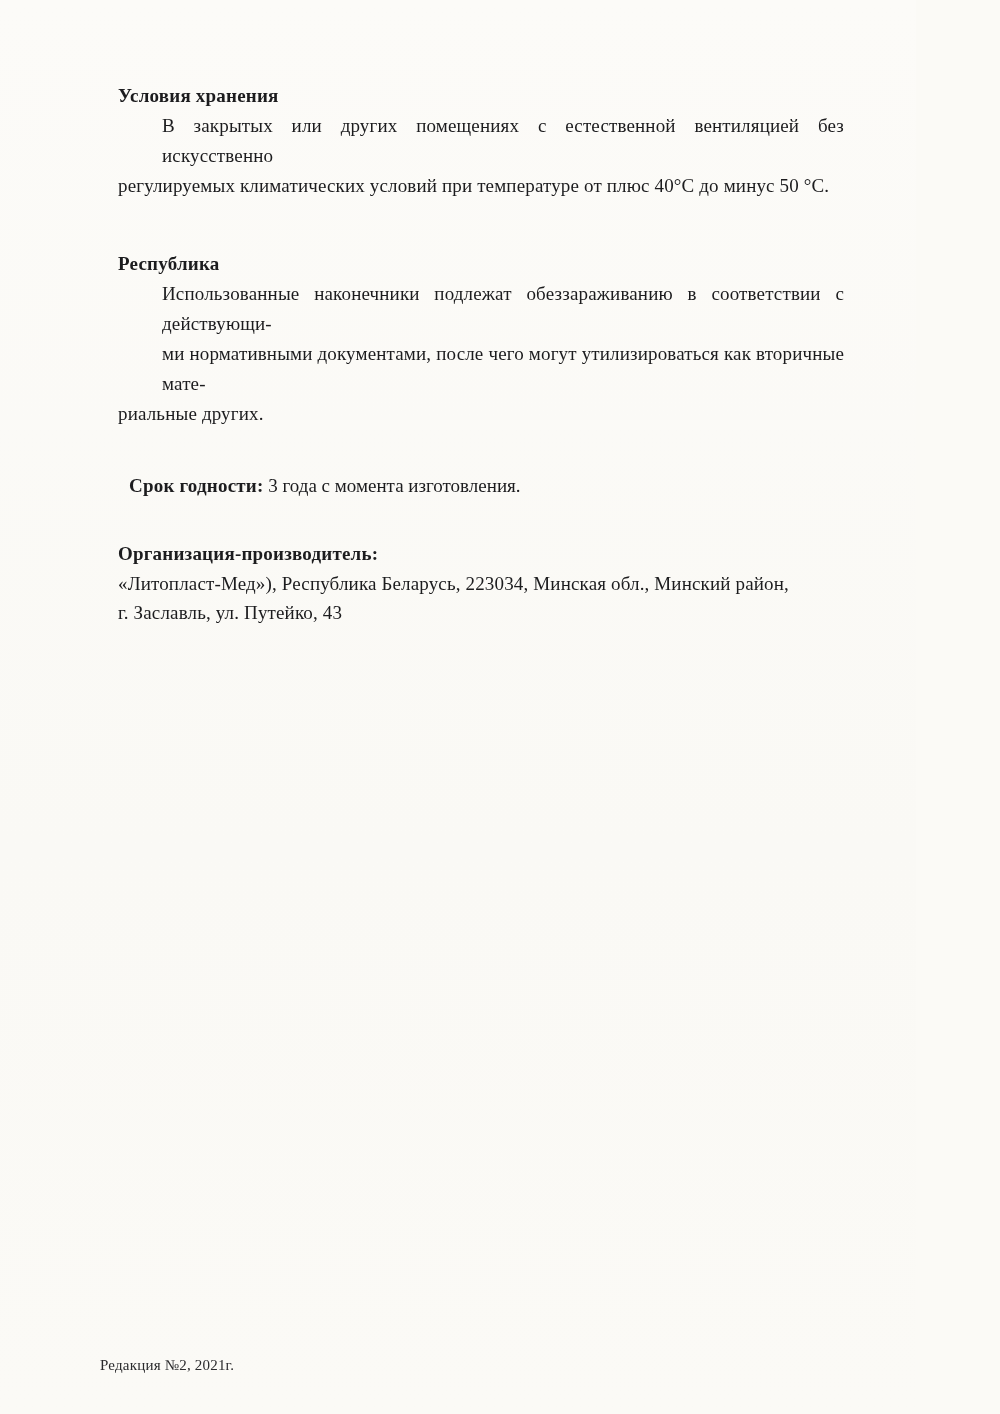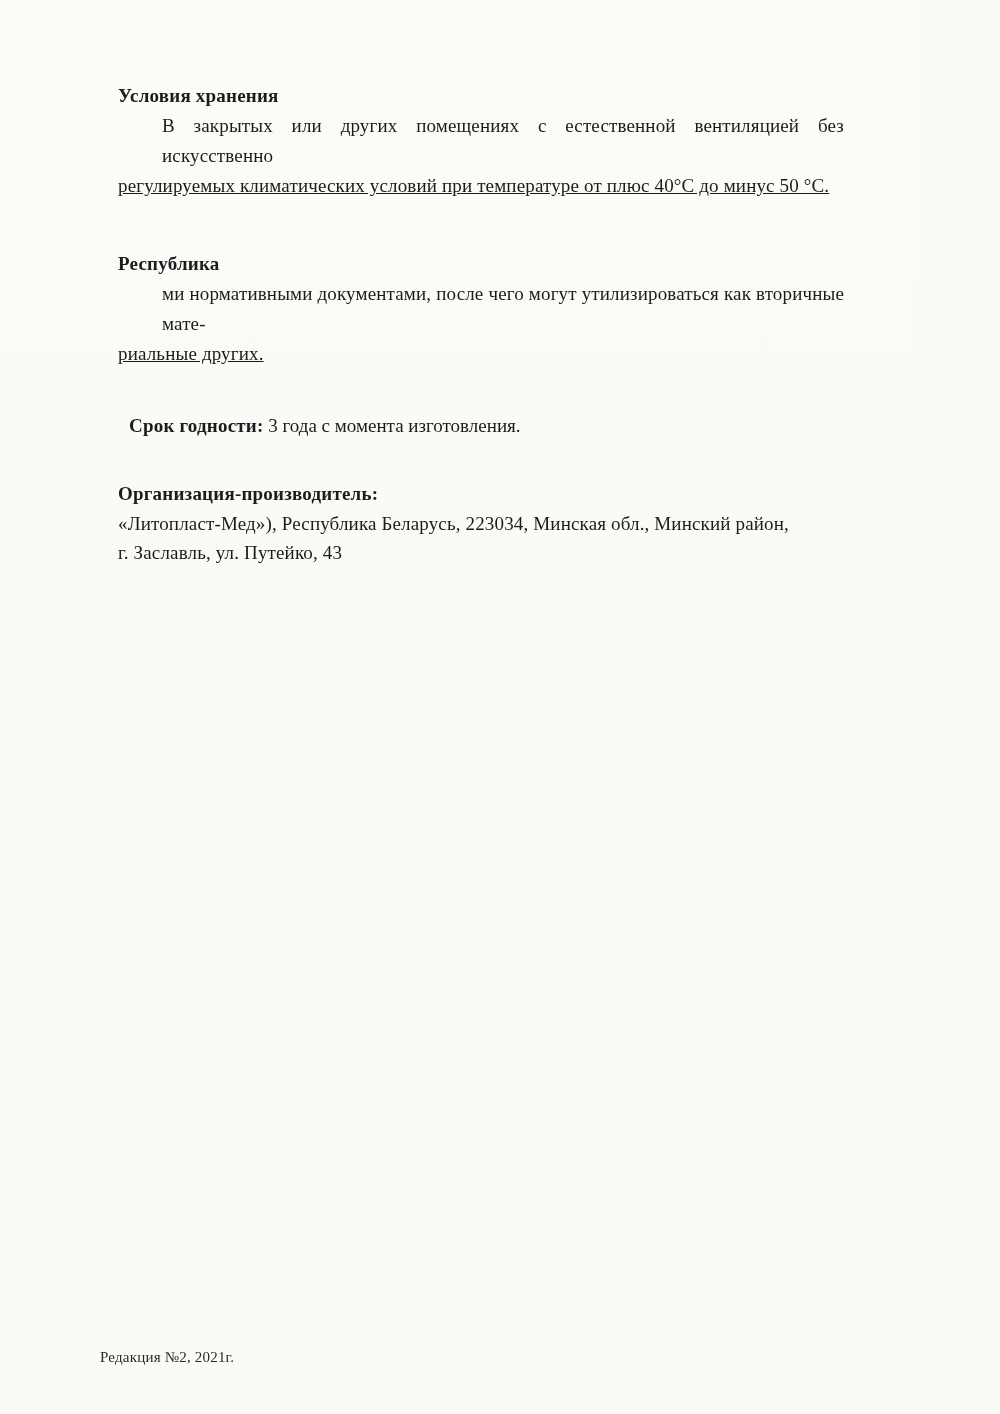--- a/index.html
+++ b/index.html
@@ -35,58 +35,58 @@
     line-height: 30px;
     text-align: justify;
     letter-spacing: 0.15px;
   }
   .body-line.stretch {
     text-align-last: justify;
     margin-left: 44px;
   }
   .body-line.last {
     text-align-last: left;
-    text-decoration: underline;
   }
   .gap-lg { margin-top: 52px; }
   .gap-md { margin-top: 42px; }
   .inline-para {
     font-size: 19px;
     line-height: 30px;
     margin: 11px;
   }
   .inline-para b { letter-spacing: 0.2px; }
   .plain-line {
     font-size: 19px;
     line-height: 29px;
     text-align: left;
     letter-spacing: 0.15px;
   }
   .footer-note {
     position: absolute;
     left: 100px;
-    bottom: 48px;
+    bottom: 40px;
     font-size: 15px;
     color: #2a2a2c;
     letter-spacing: 0.2px;
   }
 </style>
 </head>
 <body>
 
 <div class="page">
 
   <section class="sec">
     <h2 class="heading">Условия хранения</h2>
     <div class="body-line stretch">В закрытых или других помещениях с естественной вентиляцией без искусственно</div>
     <div class="body-line last">регулируемых климатических условий при температуре от плюс 40°С до минус 50 °С.</div>
   </section>
 
   <section class="sec gap-lg">
     <h2 class="heading">Республика</h2>
+    <div class="body-line stretch">Использованные наконечники подлежат обеззараживанию в соответствии с действующи-</div>
     <div class="body-line stretch">ми нормативными документами, после чего могут утилизироваться как вторичные мате-</div>
     <div class="body-line last">риальные других.</div>
   </section>
 
   <section class="sec gap-md">
     <p class="inline-para"><b>Срок годности:</b><span> 3 года с момента изготовления.</span></p>
   </section>
 
   <section class="sec gap-md">
     <h2 class="heading">Организация-производитель:</h2>

